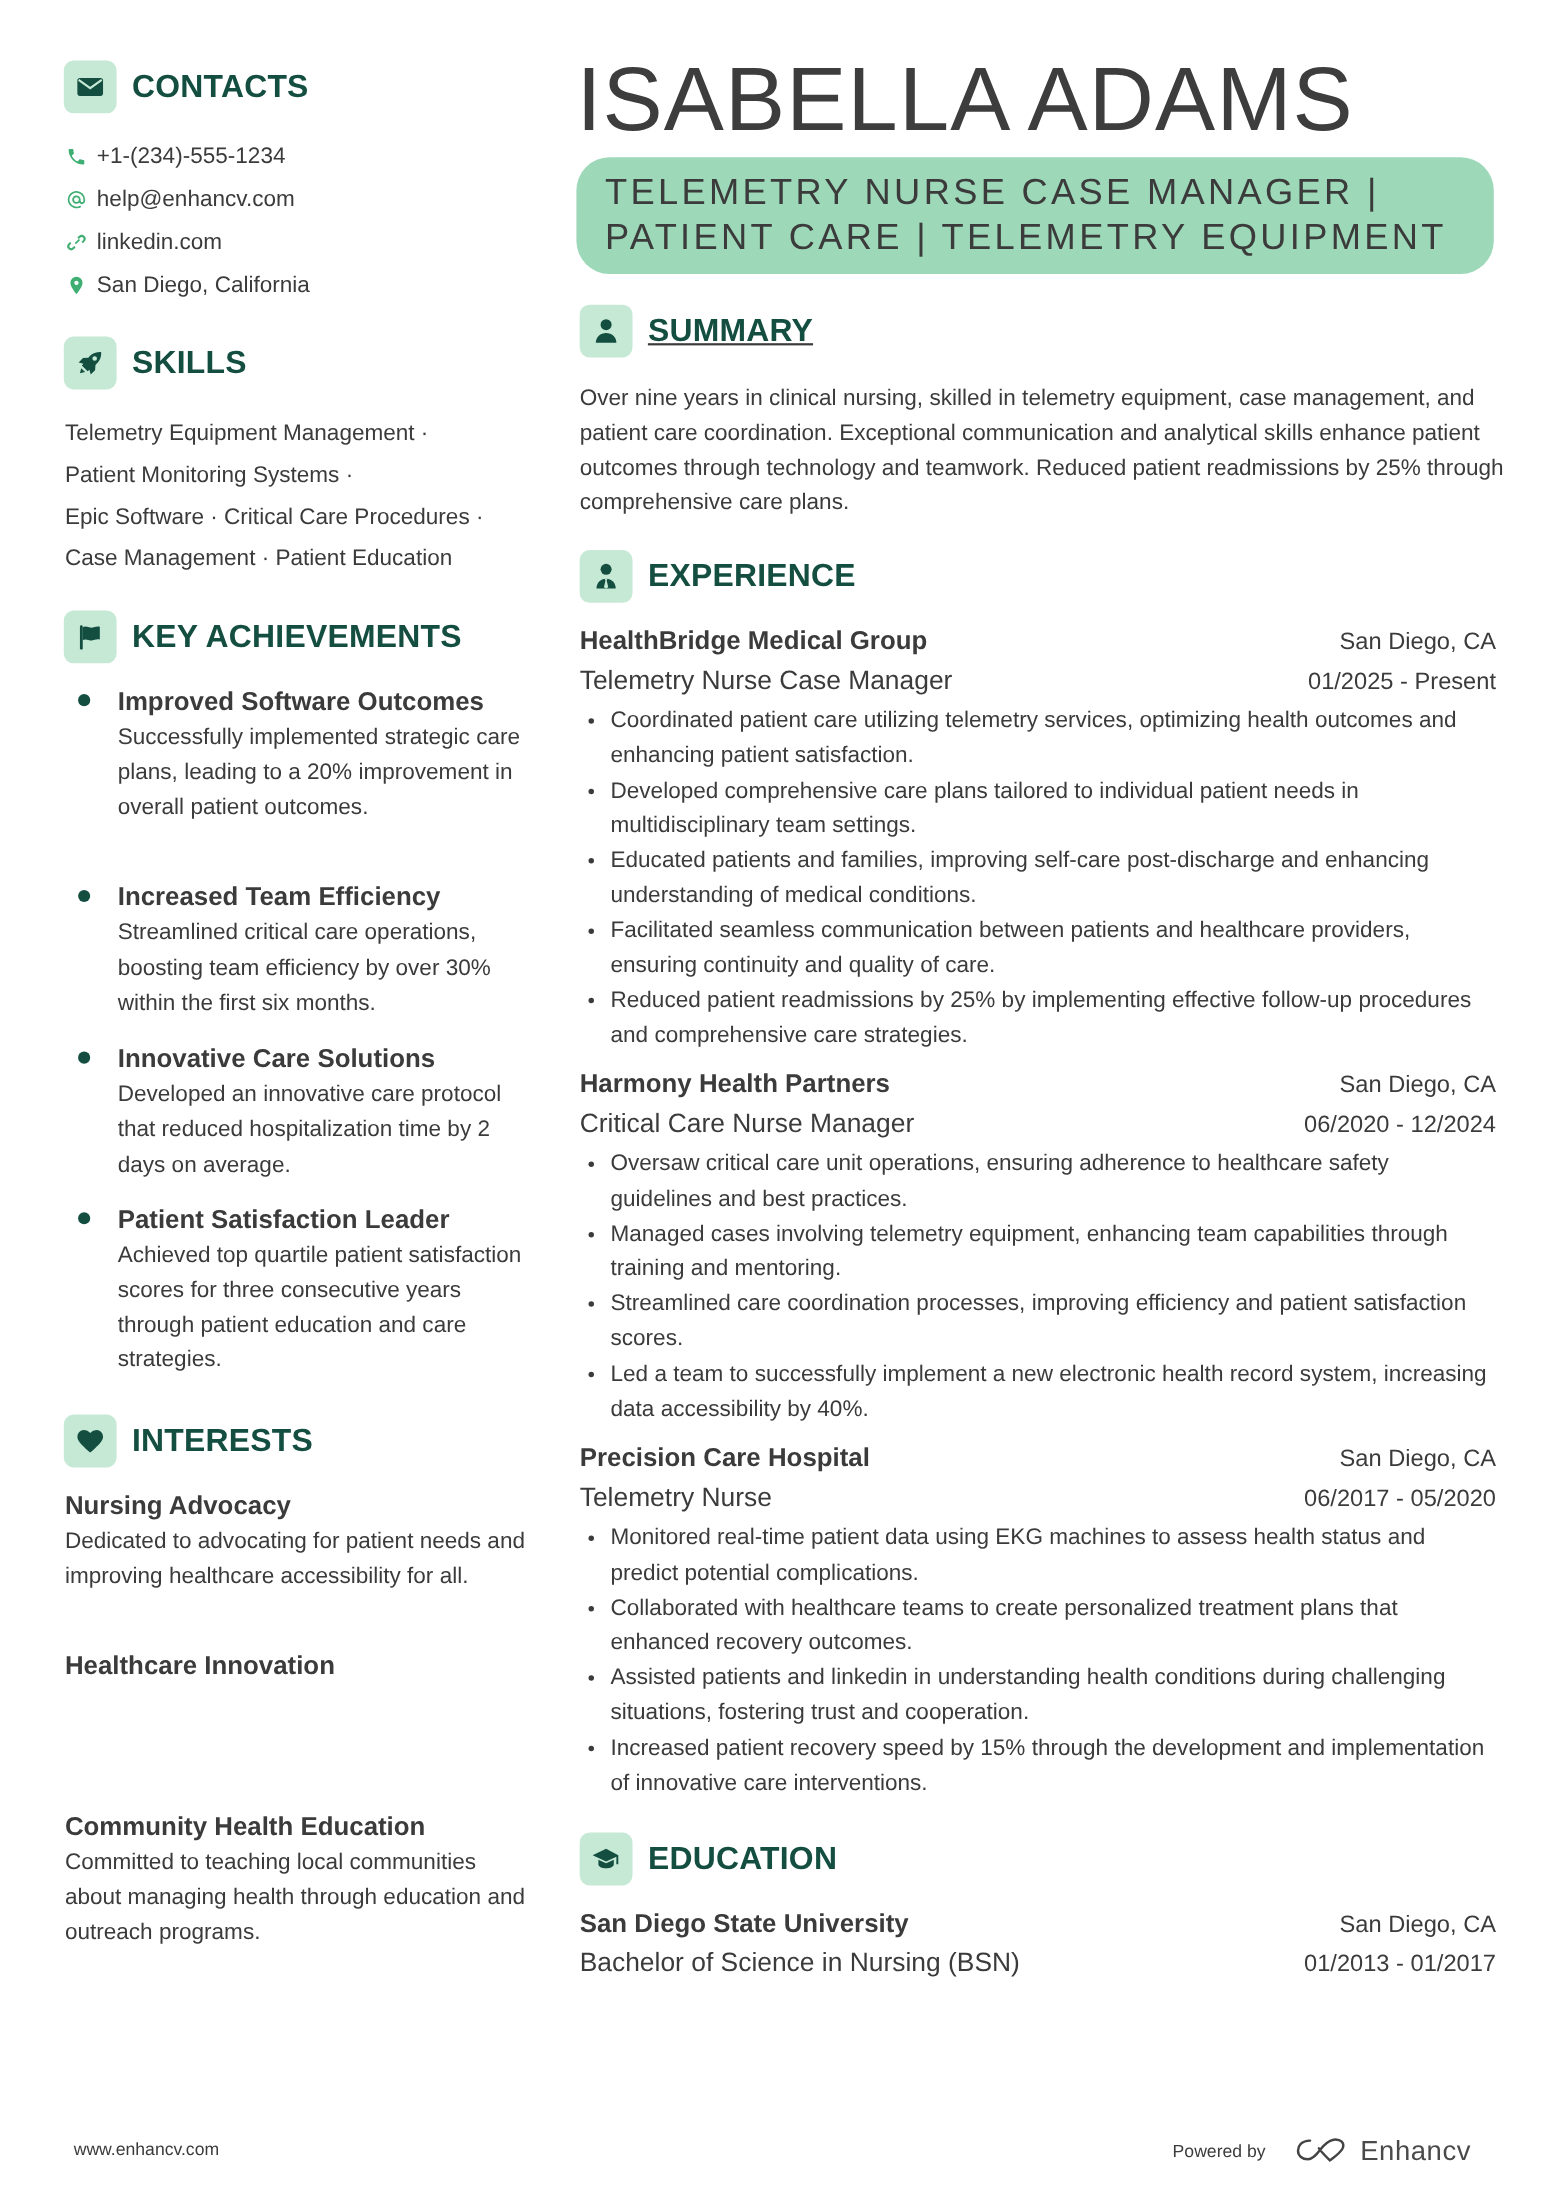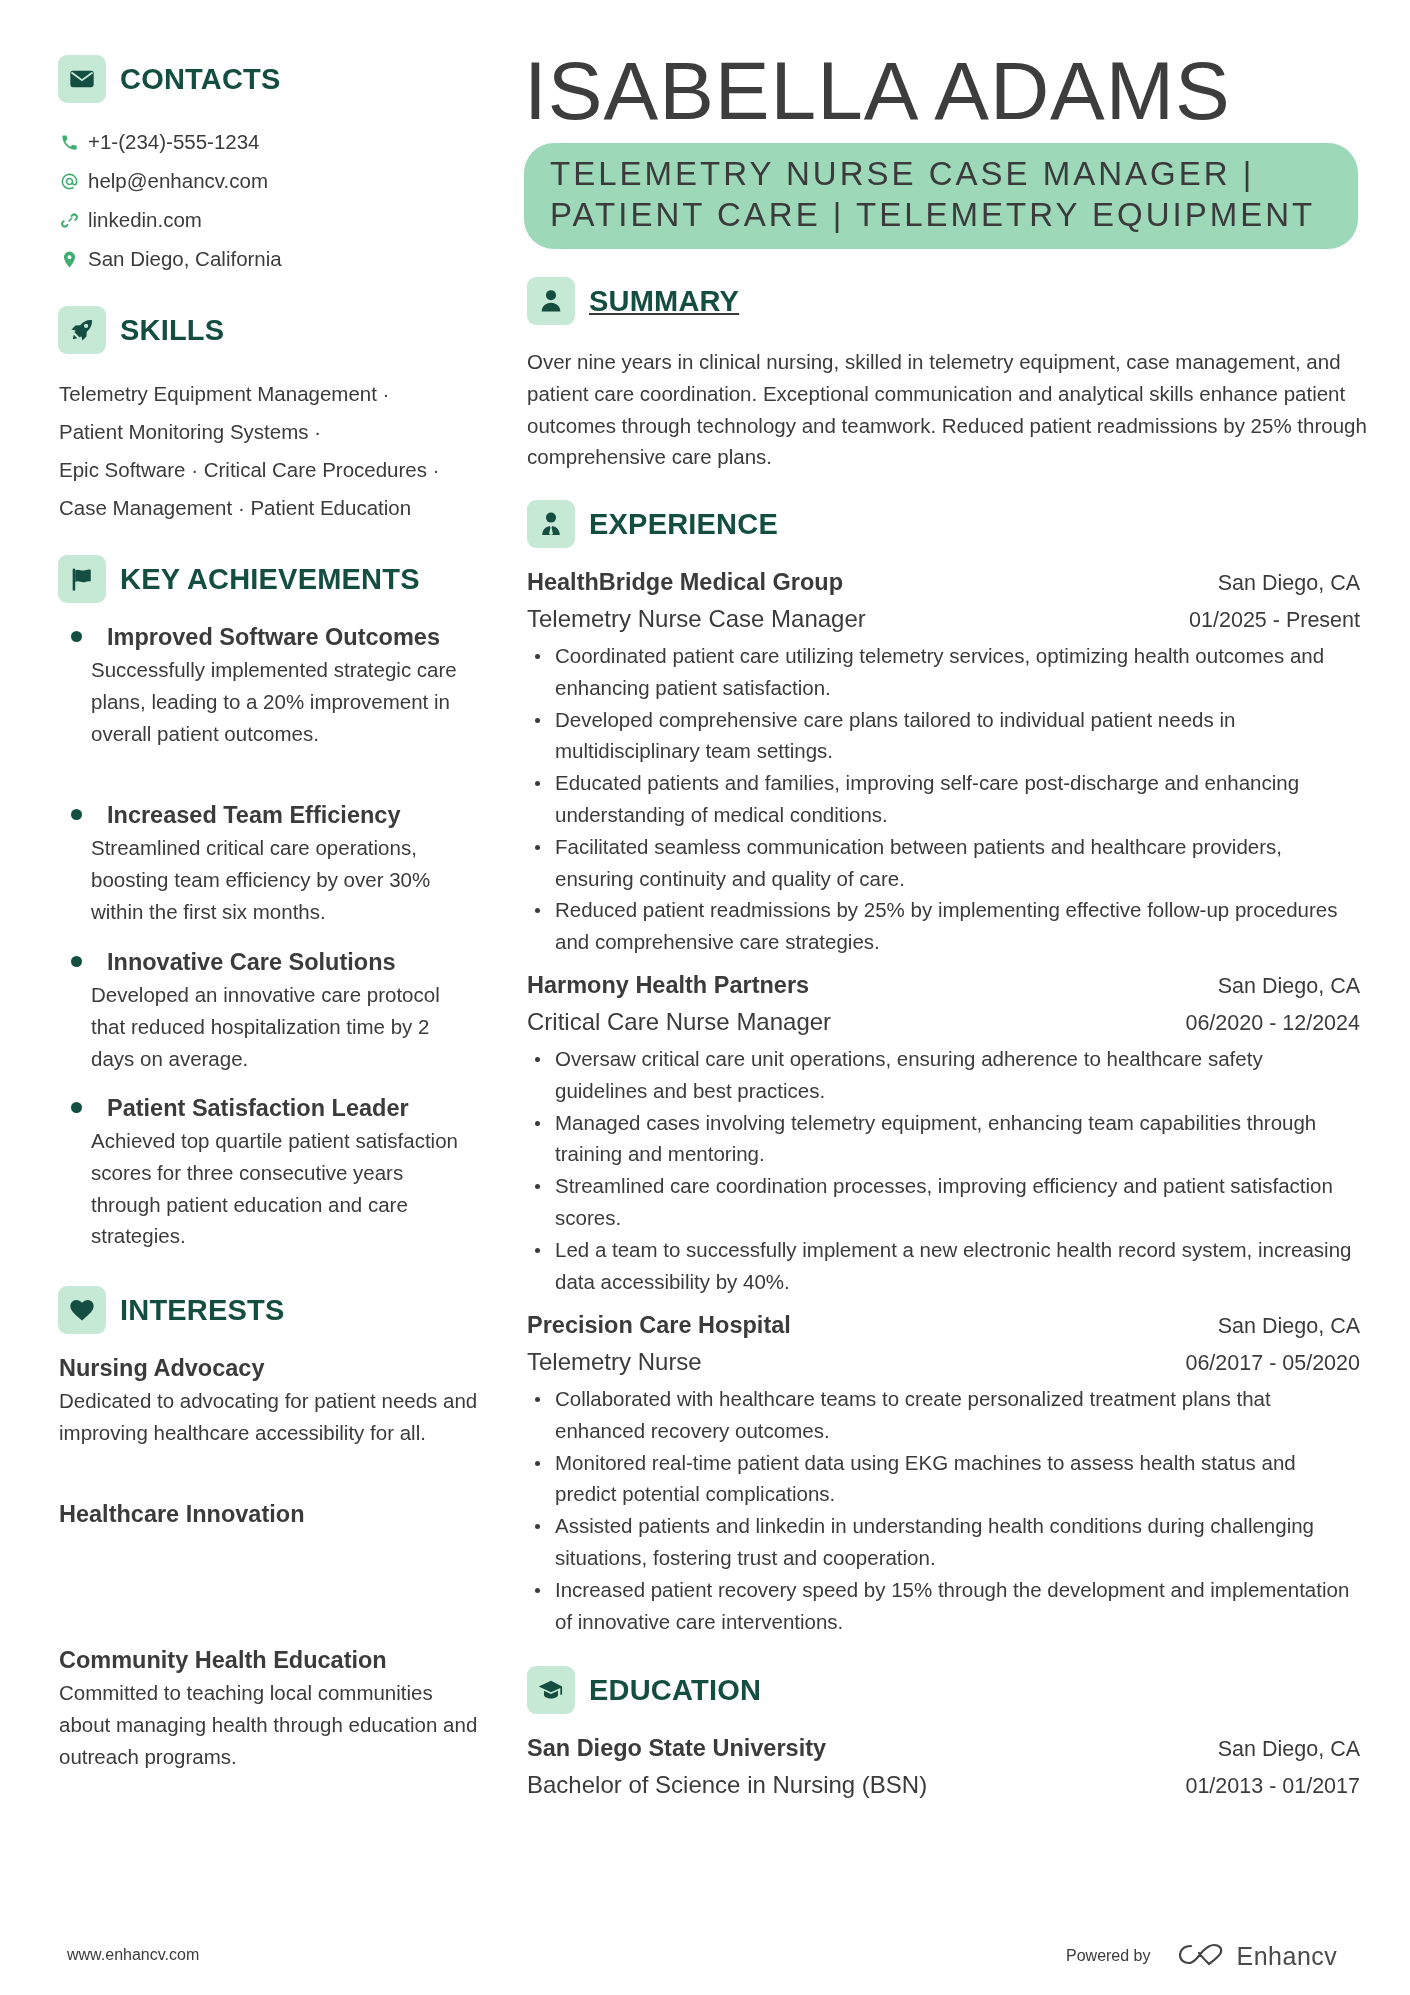--- a/index.html
+++ b/index.html
@@ -16,21 +16,21 @@
   .contact-row { position: absolute; left: 59px; display: flex; align-items: center; height: 30px; }
   .contact-row .cicon { width: 20px; height: 20px; display: flex; align-items: center; justify-content: center; margin-right: 9px; }
   .contact-row .cicon svg { width: 19px; height: 19px; fill: #3fae72; }
   .contact-row .ctext { font-size: 20.5px; color: #3b3b3b; white-space: nowrap; }
 
   .skill-line { position: absolute; left: 59px; font-size: 20.5px; color: #3b3b3b; white-space: nowrap; height: 30px; line-height: 30px; }
 
   .ach { position: absolute; left: 59px; width: 430px; }
   .ach .dot { position: absolute; left: 12px; top: 11px; width: 11px; height: 11px; border-radius: 50%; background: #144e41; }
   .ach .ach-title { margin-left: 48px; font-size: 23.5px; font-weight: bold; color: #3b3b3b; white-space: nowrap; line-height: 34px; }
-  .ach .ach-desc { margin-left: 32px; font-size: 20.5px; color: #3b3b3b; line-height: 31.8px; width: 380px; }
+  .ach .ach-desc { margin-left: 48px; font-size: 20.5px; color: #3b3b3b; line-height: 31.8px; width: 380px; }
 
   .interest { position: absolute; left: 59px; width: 430px; }
   .interest .int-title { font-size: 23.5px; font-weight: bold; color: #3b3b3b; line-height: 34px; white-space: nowrap; }
   .interest .int-desc { font-size: 20.5px; color: #3b3b3b; line-height: 31.8px; width: 420px; }
 
   
   .name { position: absolute; left: 524px; top: 46px; font-size: 82px; font-weight: normal; color: #3d3d3d; letter-spacing: 1px; white-space: nowrap; line-height: 90px; }
   .banner { position: absolute; left: 524px; top: 143px; width: 834px; height: 106px; background: #9dd8b9; border-radius: 30px; padding: 10px 0 0 26px; }
   .banner-line { font-size: 33px; color: #3b3b3b; letter-spacing: 3px; line-height: 41px; white-space: nowrap; }
 
@@ -236,22 +236,22 @@
 <div class="job" style="top:1307px;">
   <div class="job-row">
     <span class="job-company">Precision Care Hospital</span>
     <span class="job-loc">San Diego, CA</span>
   </div>
   <div class="job-row">
     <span class="job-role">Telemetry Nurse</span>
     <span class="job-dates">06/2017 - 05/2020</span>
   </div>
   <ul class="bullets">
+    <li>Monitored real-time patient data using EKG machines to assess health status and predict potential complications.</li>
     <li>Collaborated with healthcare teams to create personalized treatment plans that enhanced recovery outcomes.</li>
-    <li>Monitored real-time patient data using EKG machines to assess health status and predict potential complications.</li>
     <li>Assisted patients and linkedin in understanding health conditions during challenging situations, fostering trust and cooperation.</li>
     <li>Increased patient recovery speed by 15% through the development and implementation of innovative care interventions.</li>
   </ul>
 </div>
 
 <div class="sec-head" style="left:527px; top:1666px;">
   <div class="sec-icon">
     <svg viewBox="0 0 24 24">
         <path d="M12 4L1.5 9 12 14l8-3.8V16h1.5V9z"></path>
         <path d="M6 12.6v3.6c0 1.5 2.7 3 6 3s6-1.5 6-3v-3.6L12 15.4z"></path>

